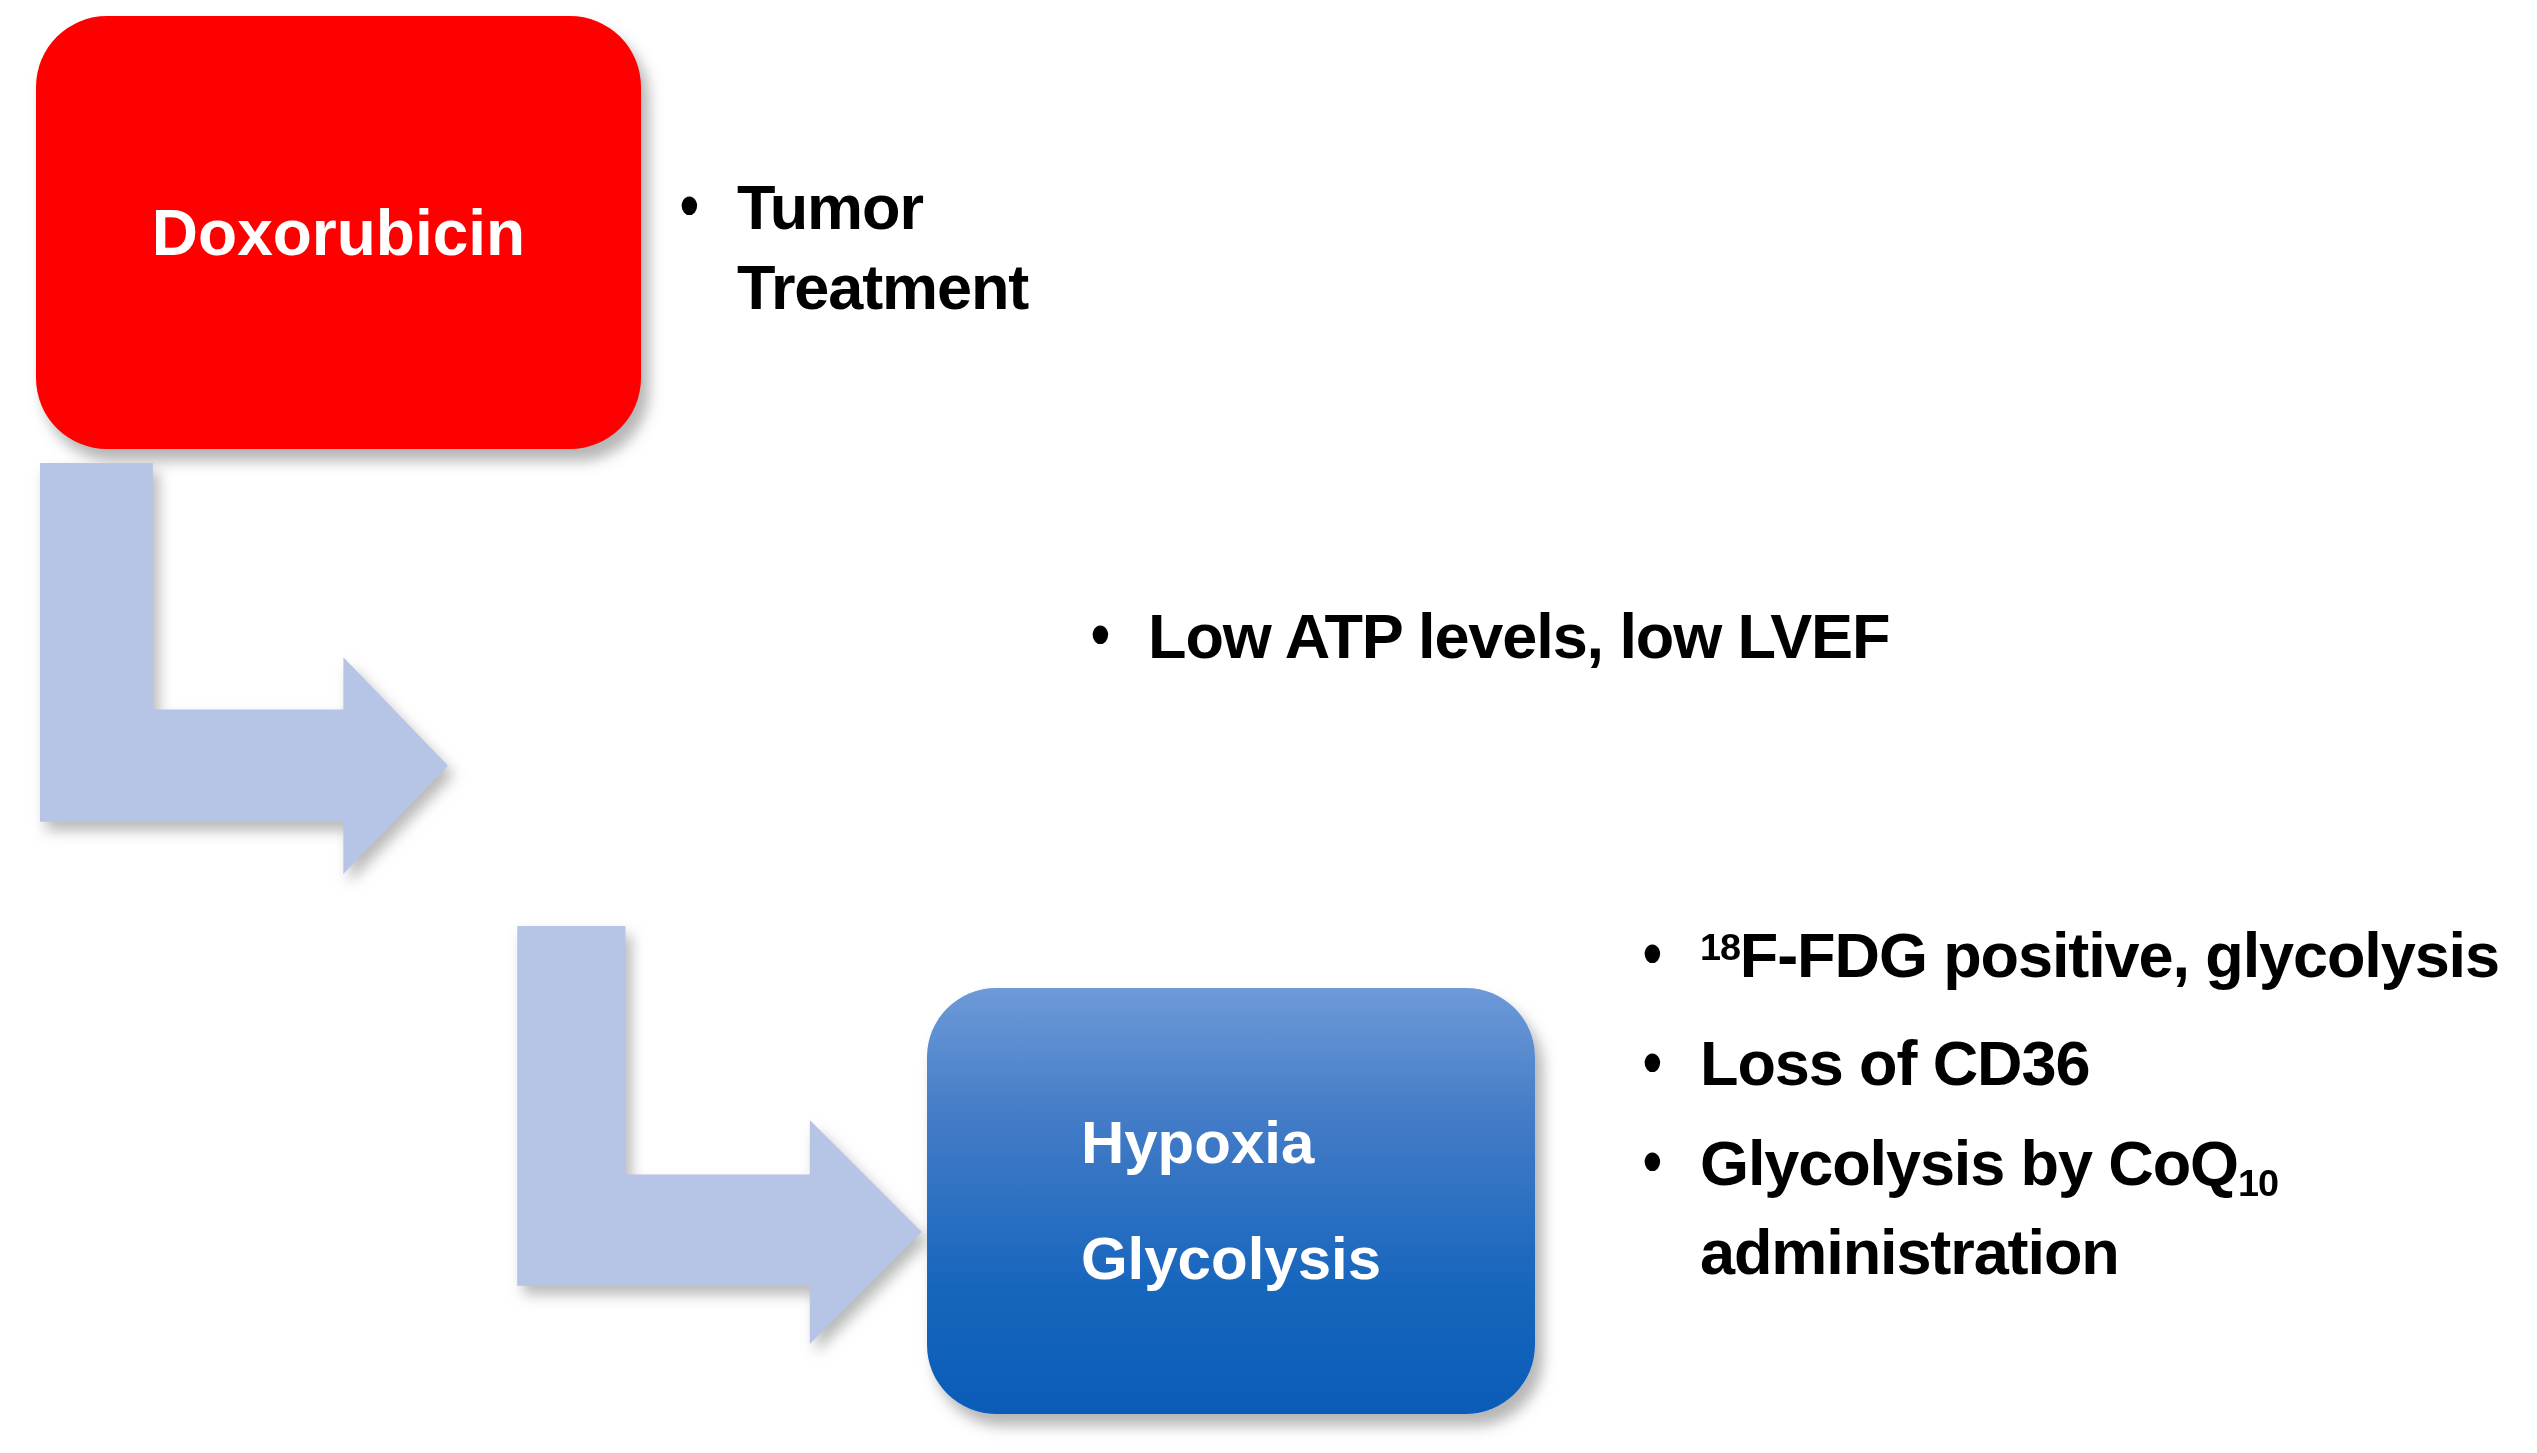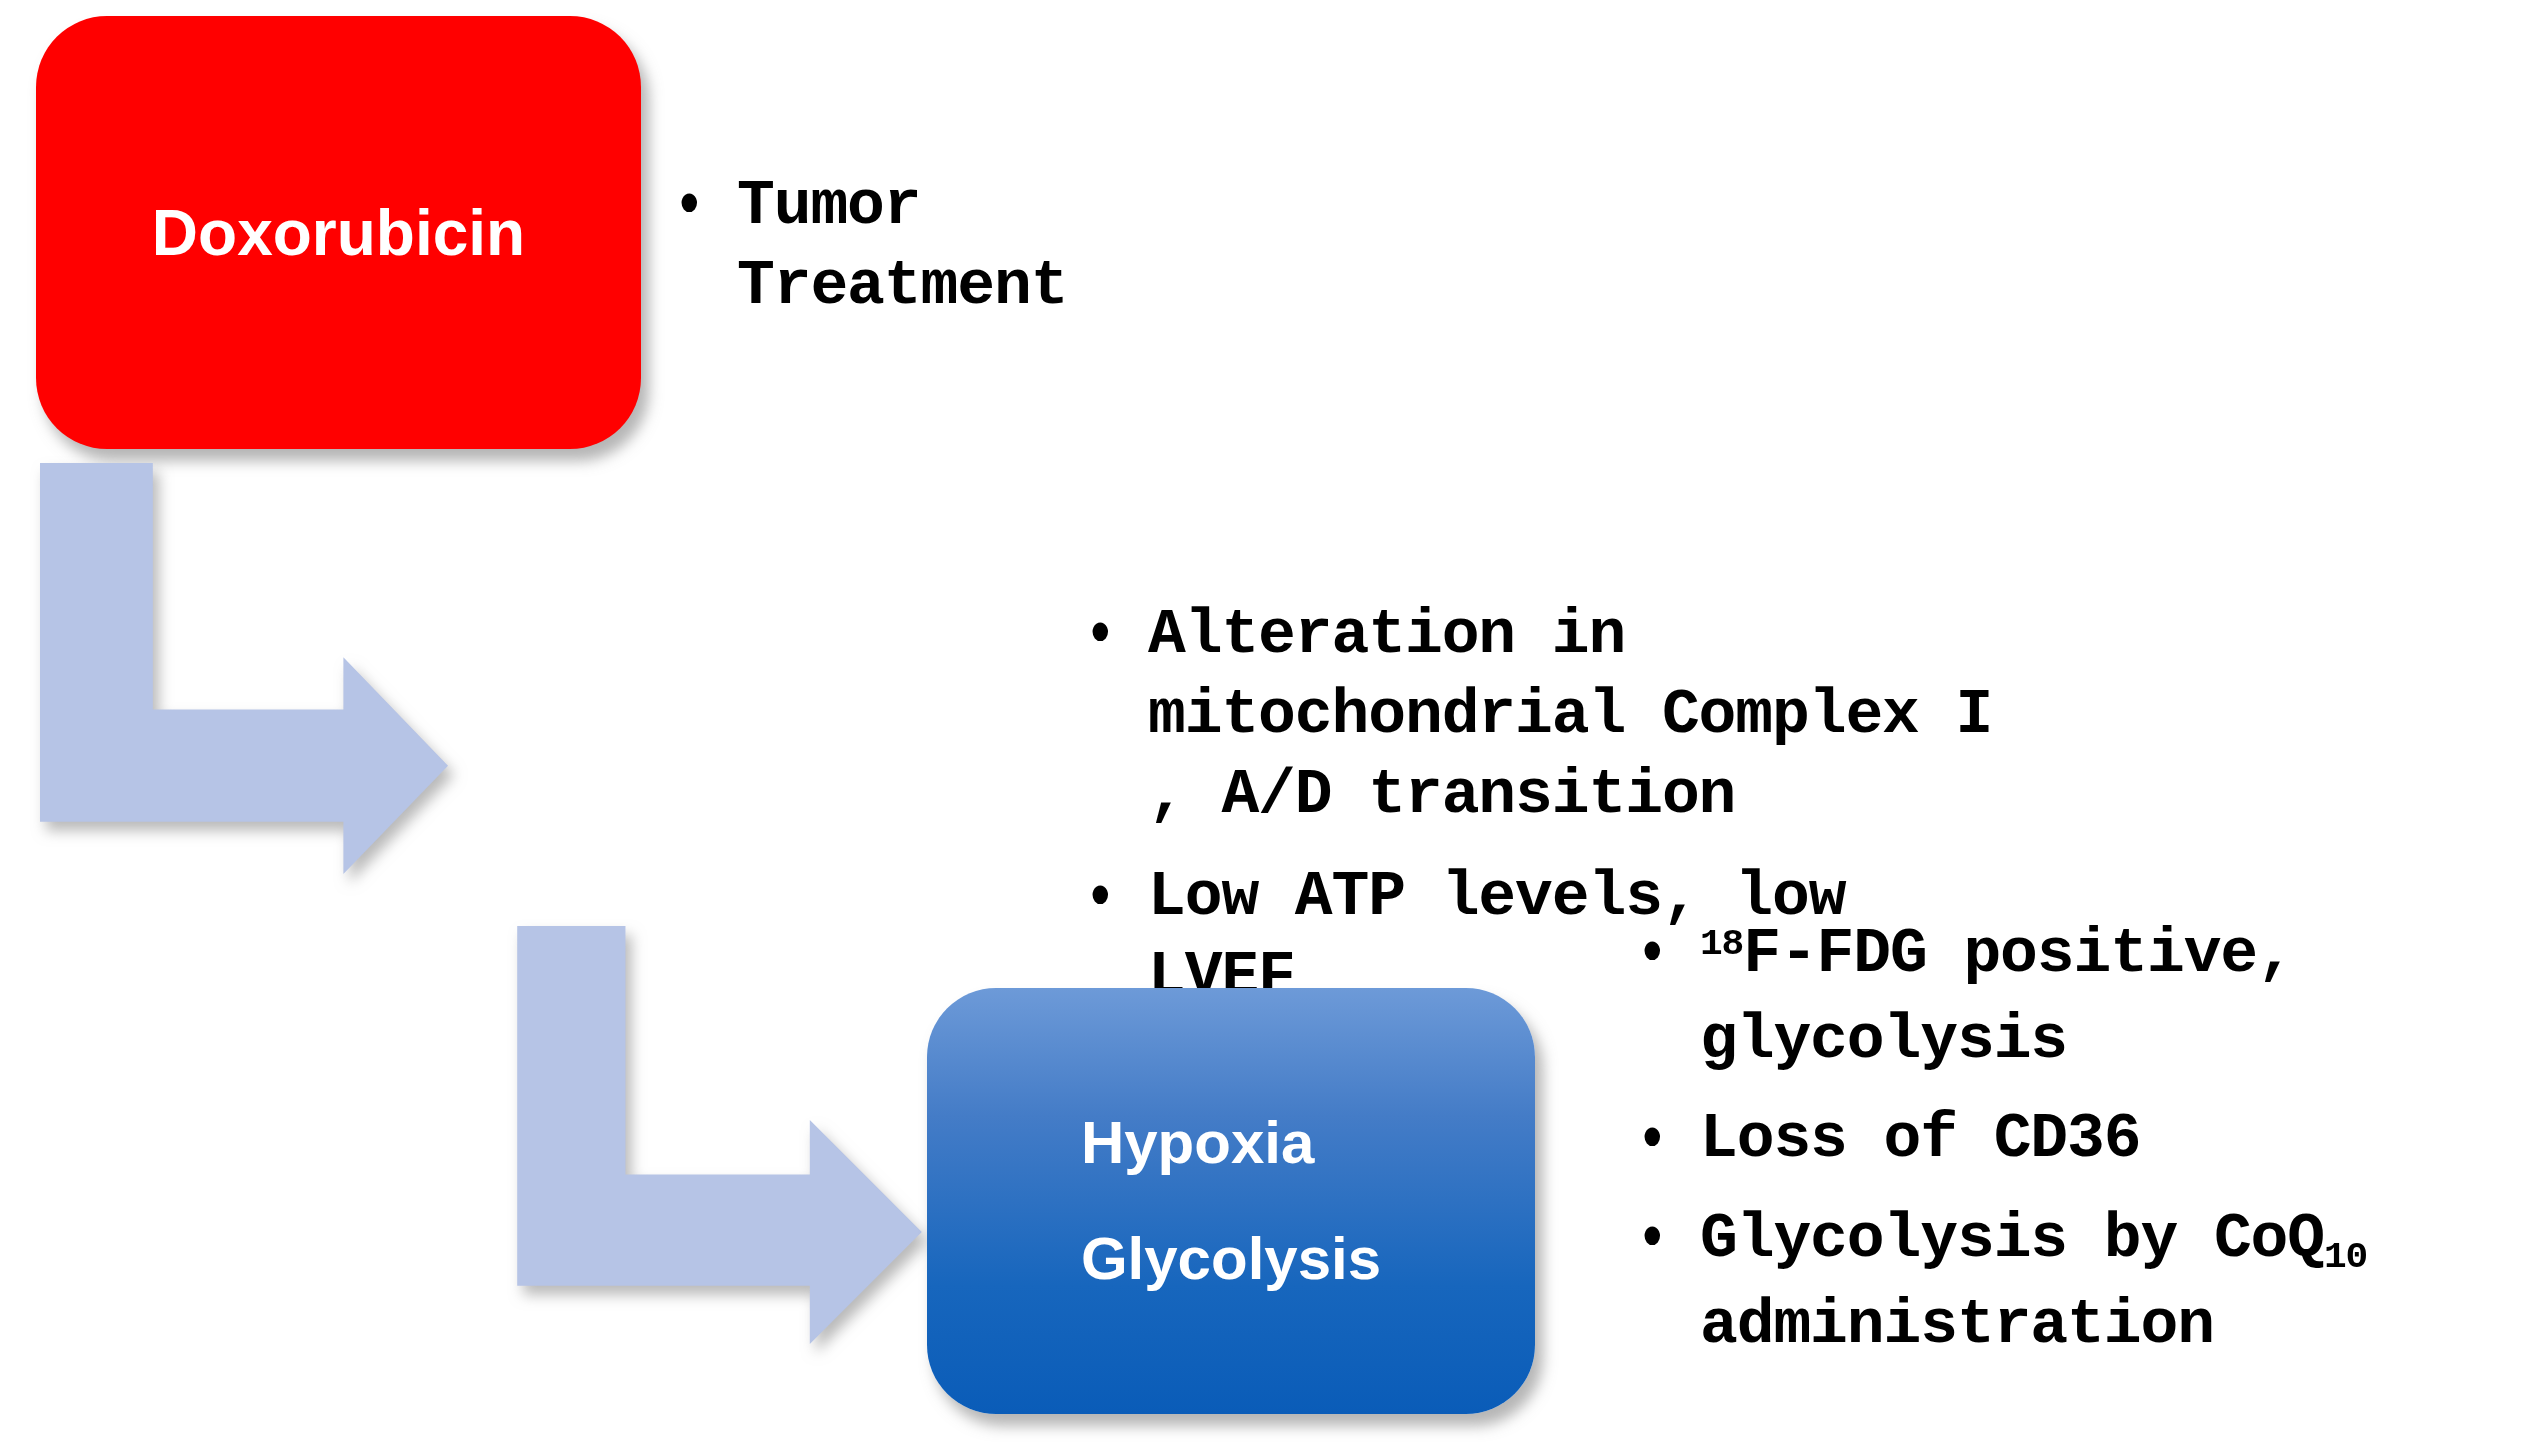--- a/index.html
+++ b/index.html
@@ -26,21 +26,21 @@
 
   
   .elbow{position:absolute;filter:drop-shadow(6px 9px 6.7px rgba(115,115,115,.5));}
   .elbow polygon{fill:var(--arrow,#b6c4e6);}
   .elbow-1{left:40px;top:463px;}
   .elbow-2{left:517px;top:926px;}
 
   
   ul.blist{position:absolute;margin:0;padding:0;list-style:none;
            color:var(--text-dark,#000000);font-size:63px;line-height:80px;
-           letter-spacing:-1.1px;font-family:Liberation Mono, monospace;}
+           letter-spacing:-1.1px;}
   ul.blist li{position:relative;padding-left:69px;}
   ul.blist li::before{content:"\25CF";position:absolute;left:10.5px;top:19.4px;
            font-size:36px;line-height:36px;transform:scaleY(1.2);}
   .blist-tumor{left:668px;top:167px;width:418px;}
   .blist-left{left:1079px;top:596px;width:918px;}
   .blist-left li{margin-bottom:22.4px;}
   .blist-right{left:1631px;top:915px;width:903px;}
   .blist-right li{margin-bottom:19.4px;}
 </style>
 </head>
@@ -55,21 +55,20 @@
   <ul class="blist blist-tumor">
     <li>Tumor Treatment</li>
   </ul>
 
   <svg class="elbow elbow-1" width="408" height="411" viewBox="0 0 546 550">
     <polygon points="0,0 151,0 151,330 406,330 406,260 546,405 406,550 406,480 0,480"></polygon>
   </svg>
 
 
   <ul class="blist blist-left">
-    <li>Alteration in mitochondrial Complex I , A/D transition</li>
     <li>Low ATP levels, low LVEF</li>
   </ul>
 
   <svg class="elbow elbow-2" width="405" height="418" viewBox="0 0 542 560">
     <polygon points="0,0 145,0 145,333 392,333 392,260 542,410 392,560 392,482 0,482"></polygon>
   </svg>
 
   <div class="node node-blue">
     <div class="lines">
       <div>Hypoxia</div>

